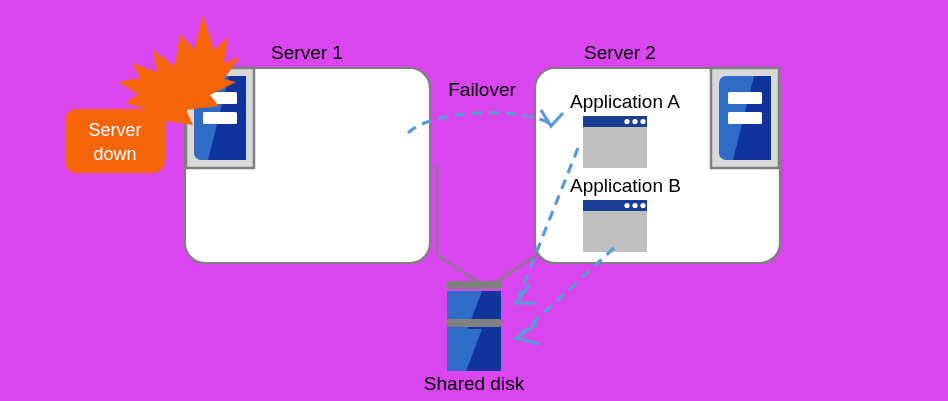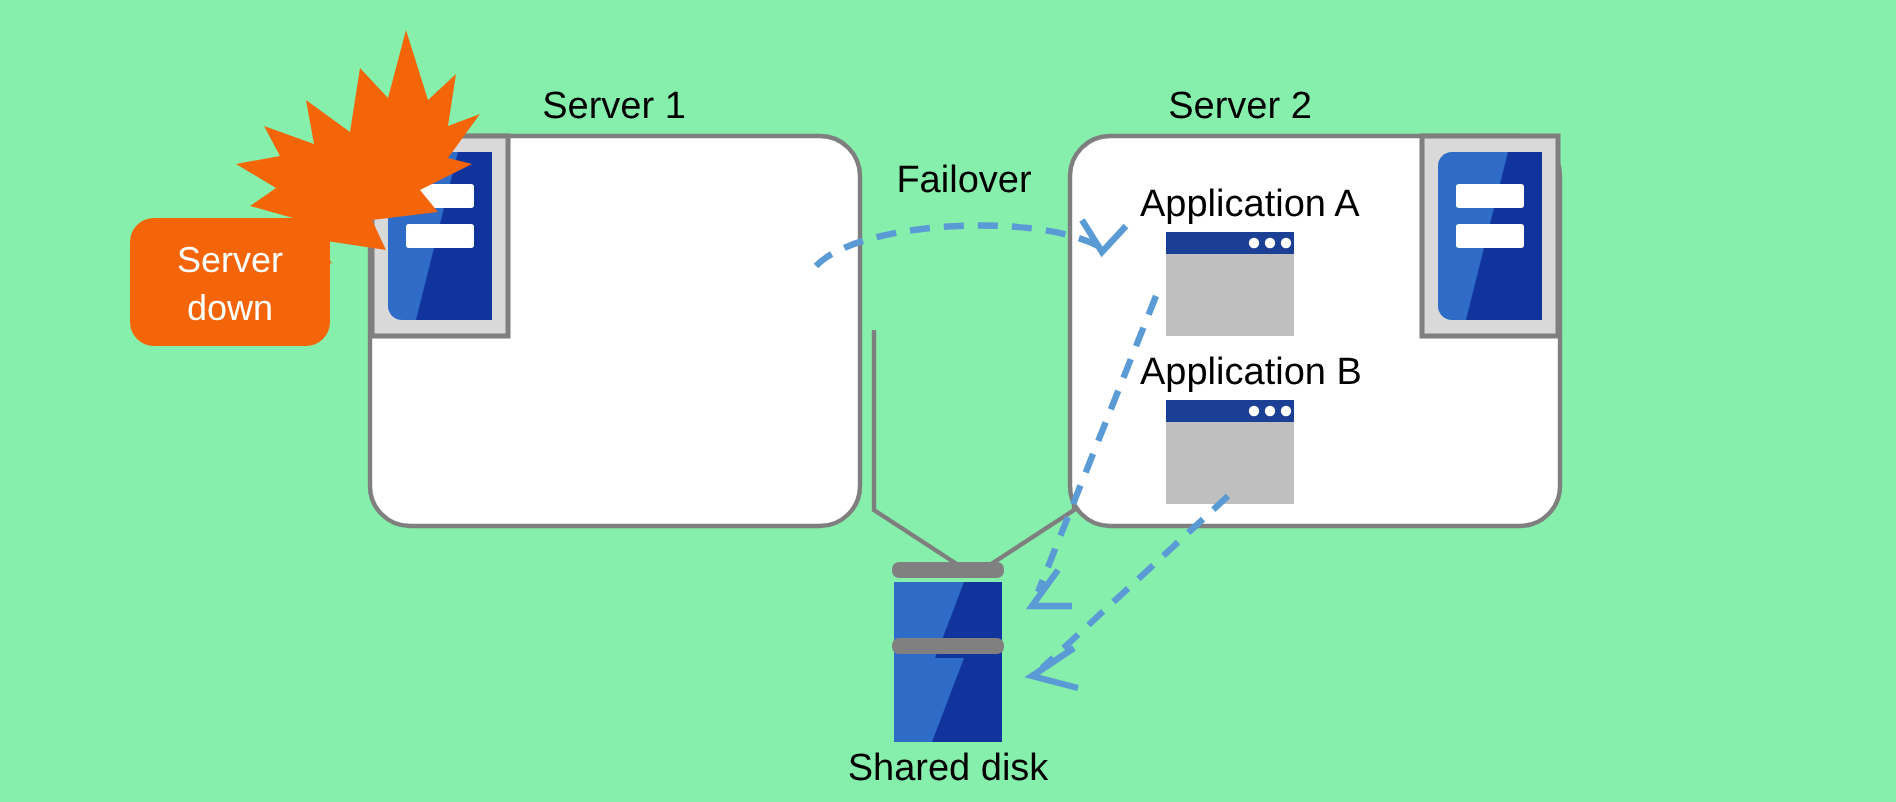--- a/index.html
+++ b/index.html
@@ -10,21 +10,21 @@
   body {
     width: 948px;
     height: 401px;
     font-family: "Liberation Sans", sans-serif;
     overflow: hidden;
   }
   #diagram-root {
     position: relative;
     width: 948px;
     height: 401px;
-    background: #86efac;
+    background: #d946ef;
   }
   svg#diagram {
     display: block;
     width: 948px;
     height: 401px;
   }
   .label-text {
     font-family: "Liberation Sans", sans-serif;
     fill: #000000;
     font-size: 19px;

